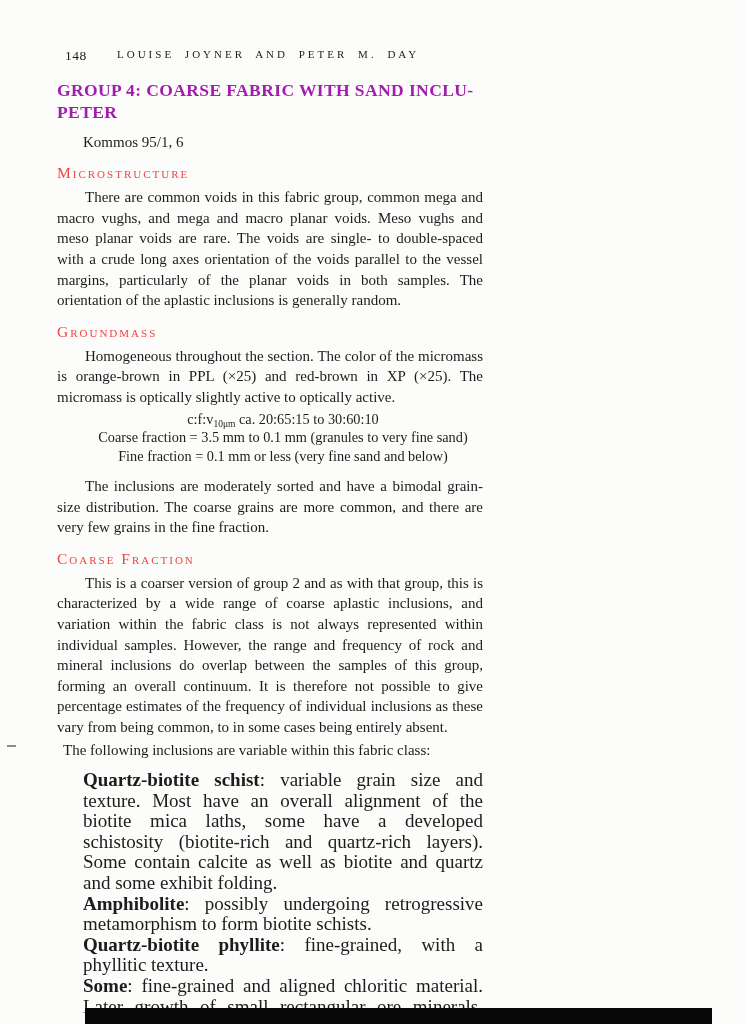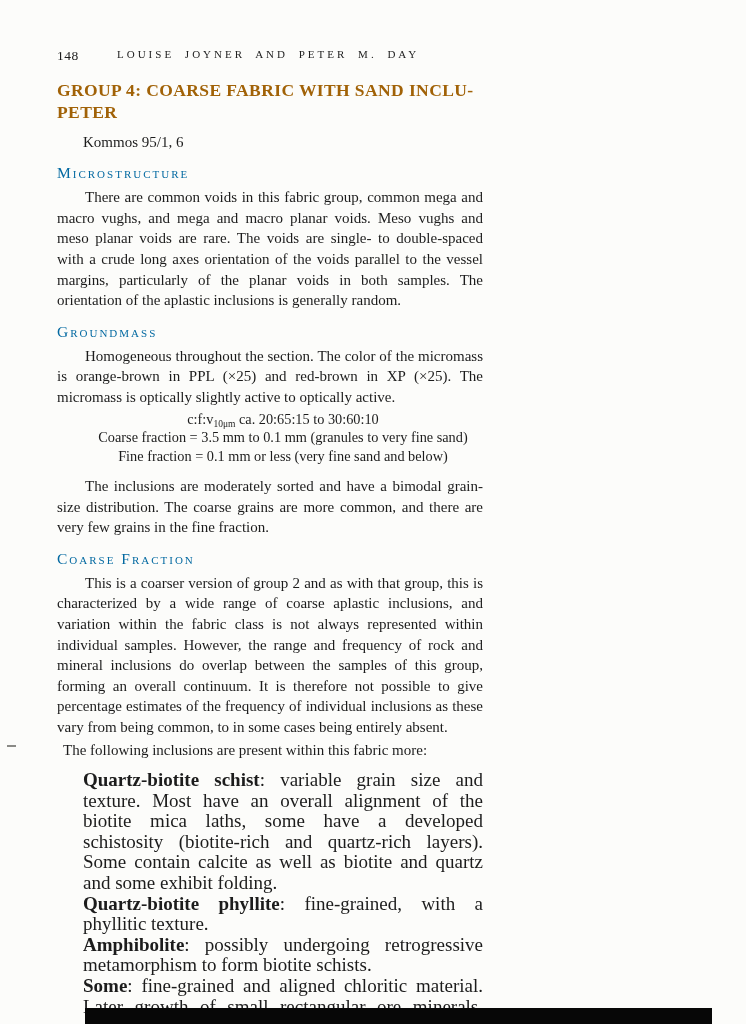--- a/index.html
+++ b/index.html
@@ -14,51 +14,51 @@
     width: 746px; height: 1024px;
     background: #fcfcfa;
     color: #1c1c1c;
   }
   .running-head {
     position: absolute;
     top: 48px; left: 57px; width: 555px;
     height: 16px;
   }
   .page-num {
-    position: absolute; left: 0; top: 0;
+    position: absolute; left: 8px; top: 0;
     font-size: 13.5px; letter-spacing: 0.5px;
   }
   .head-title {
     display: block; text-align: left;
     font-size: 11px; letter-spacing: 3px; word-spacing: 5px;
     padding-left: 60px;
     color: #222;
   }
   .column {
     position: absolute;
     left: 57px; top: 80px; width: 426px;
   }
   .group-title {
     margin: 0;
     font-size: 17.5px; line-height: 1.25;
     font-weight: bold; letter-spacing: 0.4px;
-    color: #a16207;
+    color: #a21caf;
   }
   .group-title span { display: block; }
   .samples {
     margin: 9px 0 8px 26px;
     font-size: 15px; line-height: 1.3;
   }
   .sec-head {
     margin: 12px 0 5px 0;
     font-size: 15.5px;
     font-weight: normal;
     font-variant: small-caps;
     letter-spacing: 2px;
-    color: #0369a1;
+    color: #ef4444;
   }
   .body {
     margin: 0 0 2px 0;
     font-size: 15px; line-height: 20.6px;
     text-align: justify;
   }
   .indent { text-indent: 28px; }
   .data-block {
     margin: 2px 0 10px 26px;
     font-size: 14.3px; line-height: 18.8px;
@@ -121,26 +121,26 @@
 
     <div class="data-block">
       <p><span>c:f:v</span><sub class="ratio-sub">10μm</sub><span> ca. 20:65:15 to 30:60:10</span></p>
       <p>Coarse fraction = 3.5 mm to 0.1 mm (granules to very fine sand)</p>
       <p>Fine fraction = 0.1 mm or less (very fine sand and below)</p>
     </div>
     <p class="body indent">The inclusions are moderately sorted and have a bimodal grain-size distribution. The coarse grains are more common, and there are very few grains in the fine fraction.</p>
 
     <h2 class="sec-head">Coarse Fraction</h2>
     <p class="body indent">This is a coarser version of group 2 and as with that group, this is characterized by a wide range of coarse aplastic inclusions, and variation within the fabric class is not always represented within individual samples. However, the range and frequency of rock and mineral inclusions do overlap between the samples of this group, forming an overall continuum. It is therefore not possible to give percentage estimates of the frequency of individual inclusions as these vary from being common, to in some cases being entirely absent.</p>
-    <p class="body intro-line">The following inclusions are present within this fabric more:</p>
+    <p class="body intro-line">The following inclusions are variable within this fabric class:</p>
 
     <div class="entries">
       <p class="entry"><span class="term">Quartz-biotite schist</span><span>: variable grain size and texture. Most have an overall alignment of the biotite mica laths, some have a developed schistosity (biotite-rich and quartz-rich layers). Some contain calcite as well as biotite and quartz and some exhibit folding.</span></p>
+      <p class="entry"><span class="term">Amphibolite</span><span>: possibly undergoing retrogressive metamorphism to form biotite schists.</span></p>
       <p class="entry"><span class="term">Quartz-biotite phyllite</span><span>: fine-grained, with a phyllitic texture.</span></p>
-      <p class="entry"><span class="term">Amphibolite</span><span>: possibly undergoing retrogressive metamorphism to form biotite schists.</span></p>
       <p class="entry"><span class="term">Some</span><span>: fine-grained and aligned chloritic material. Later growth of small rectangular ore minerals, which cross-cut the slate texture. Grades into quartz-chlorite-biotite schist, with ore mineral growth cross-cutting the metamorphic texture.</span></p>
 
     </div>
 
   </main>
 
   <div class="margin-tick"></div>
   <div class="black-bar"></div>
 
 </div>

